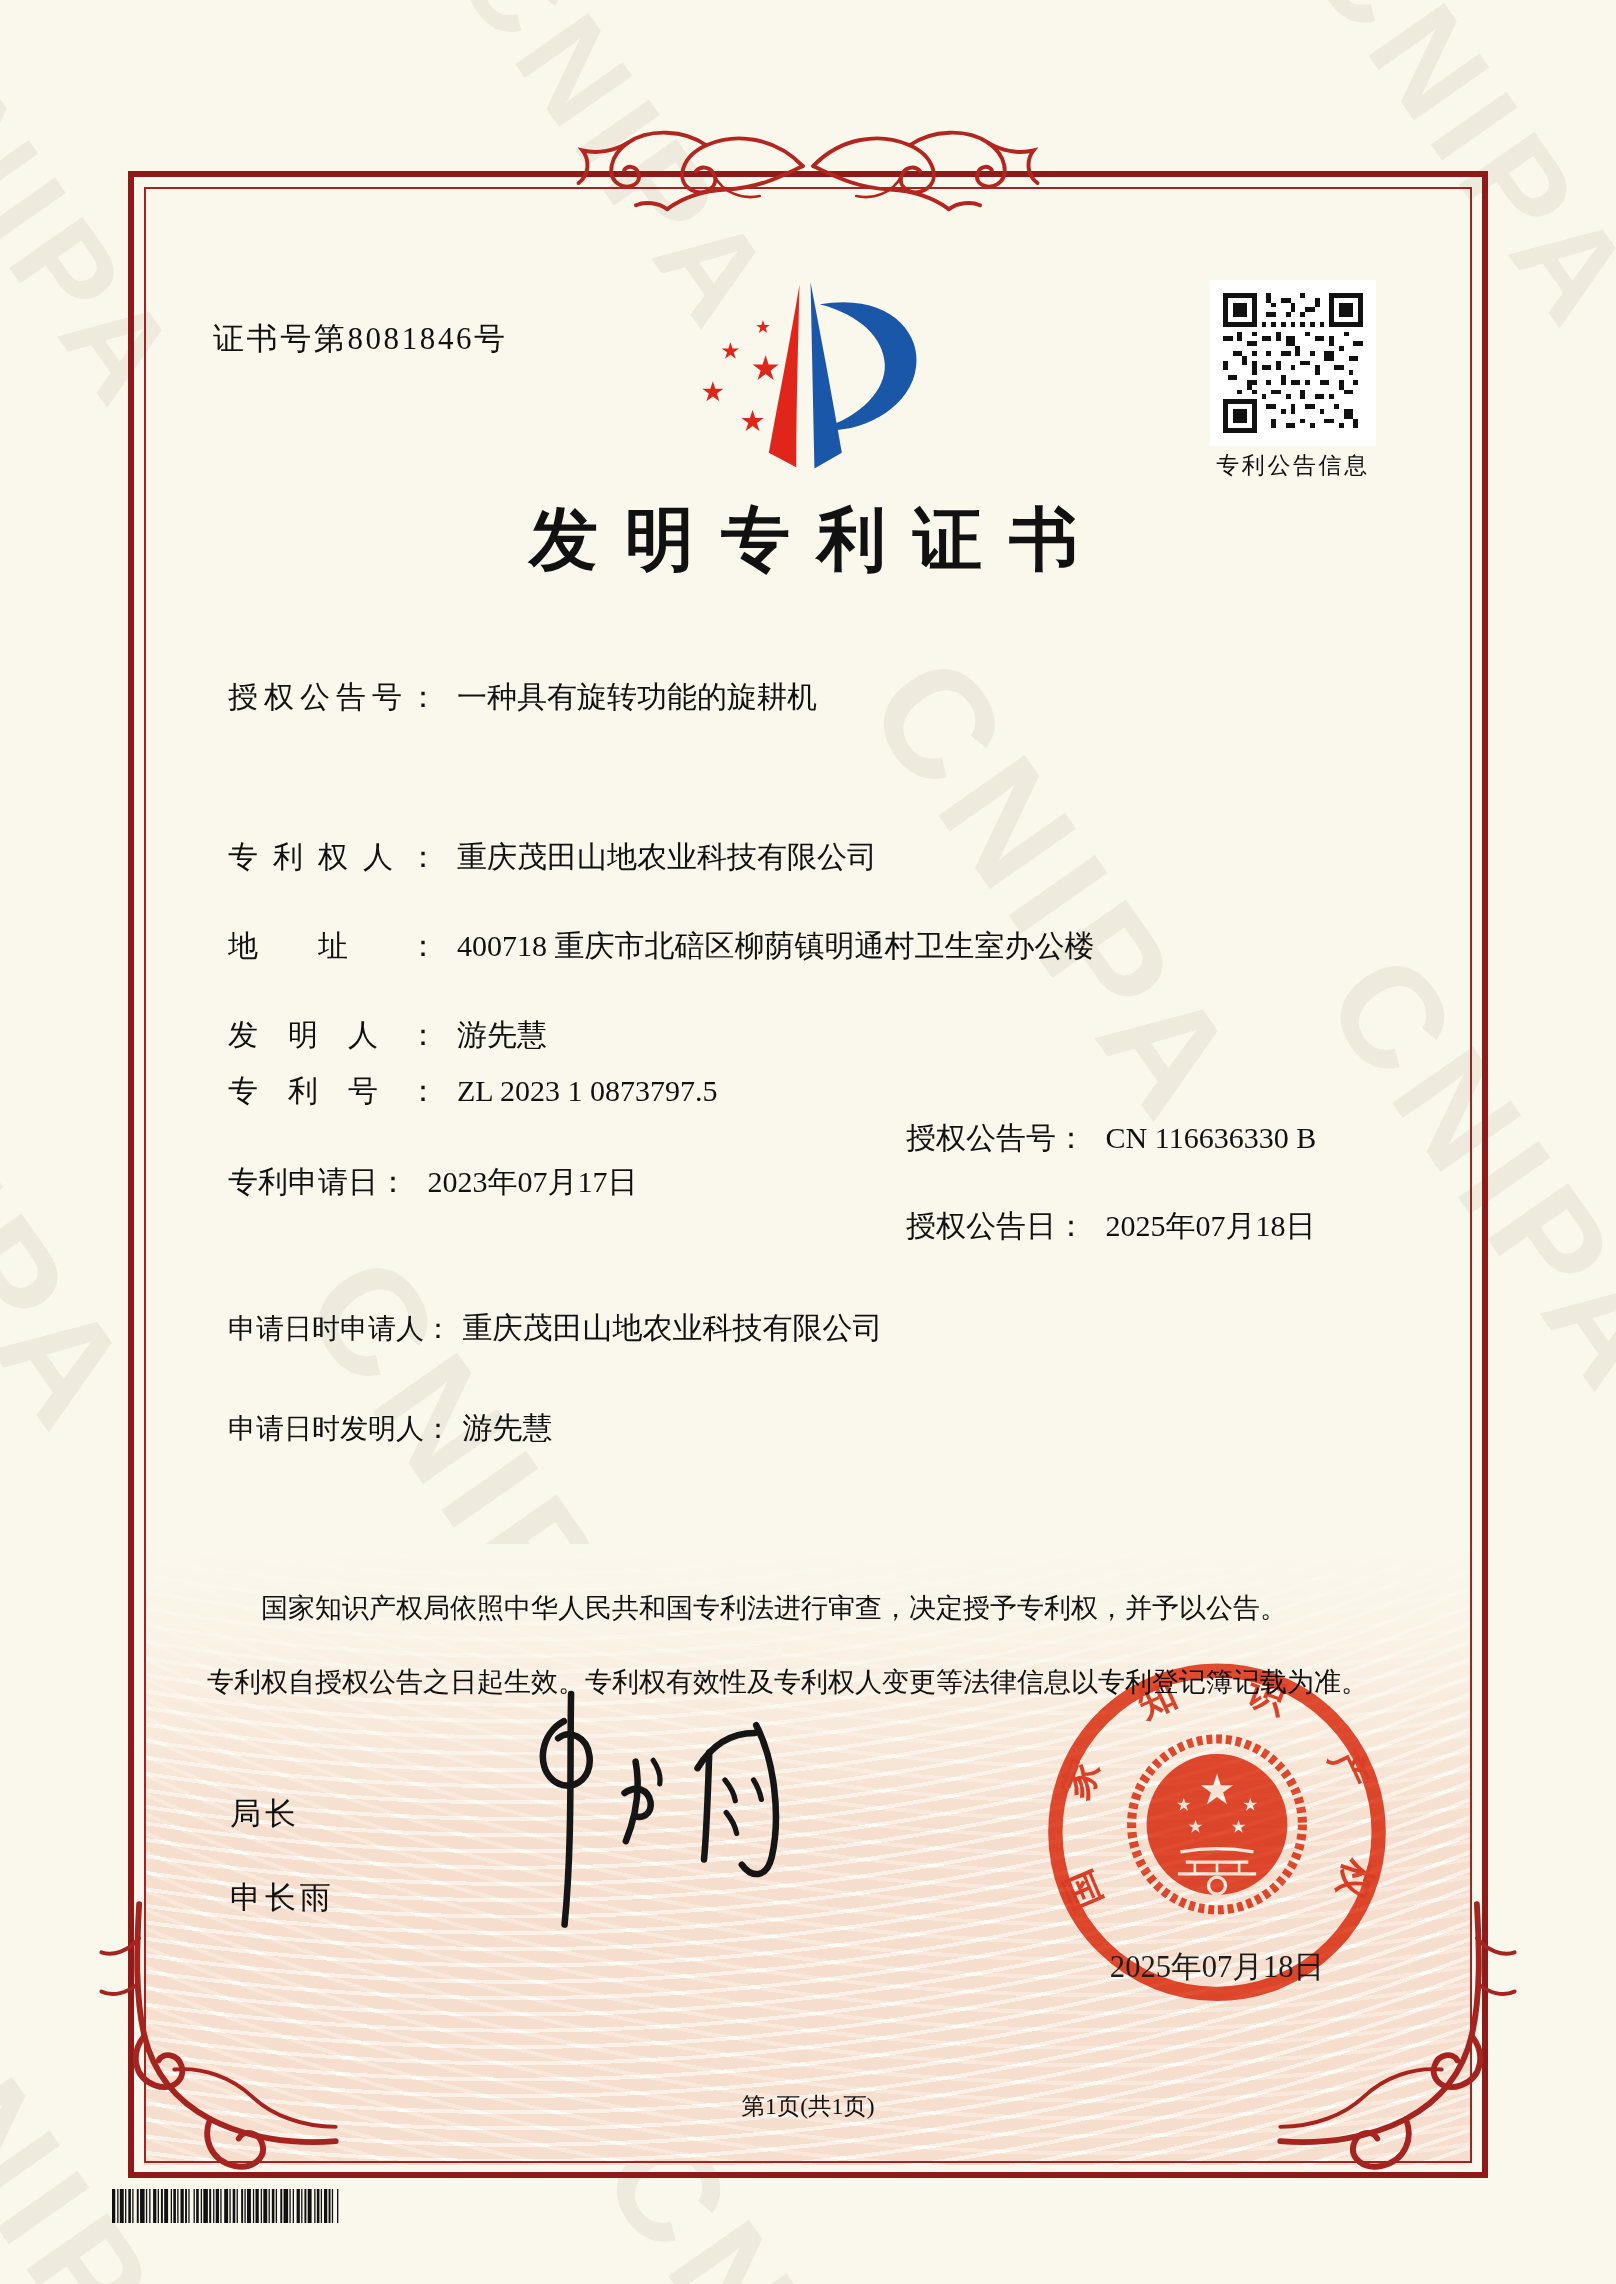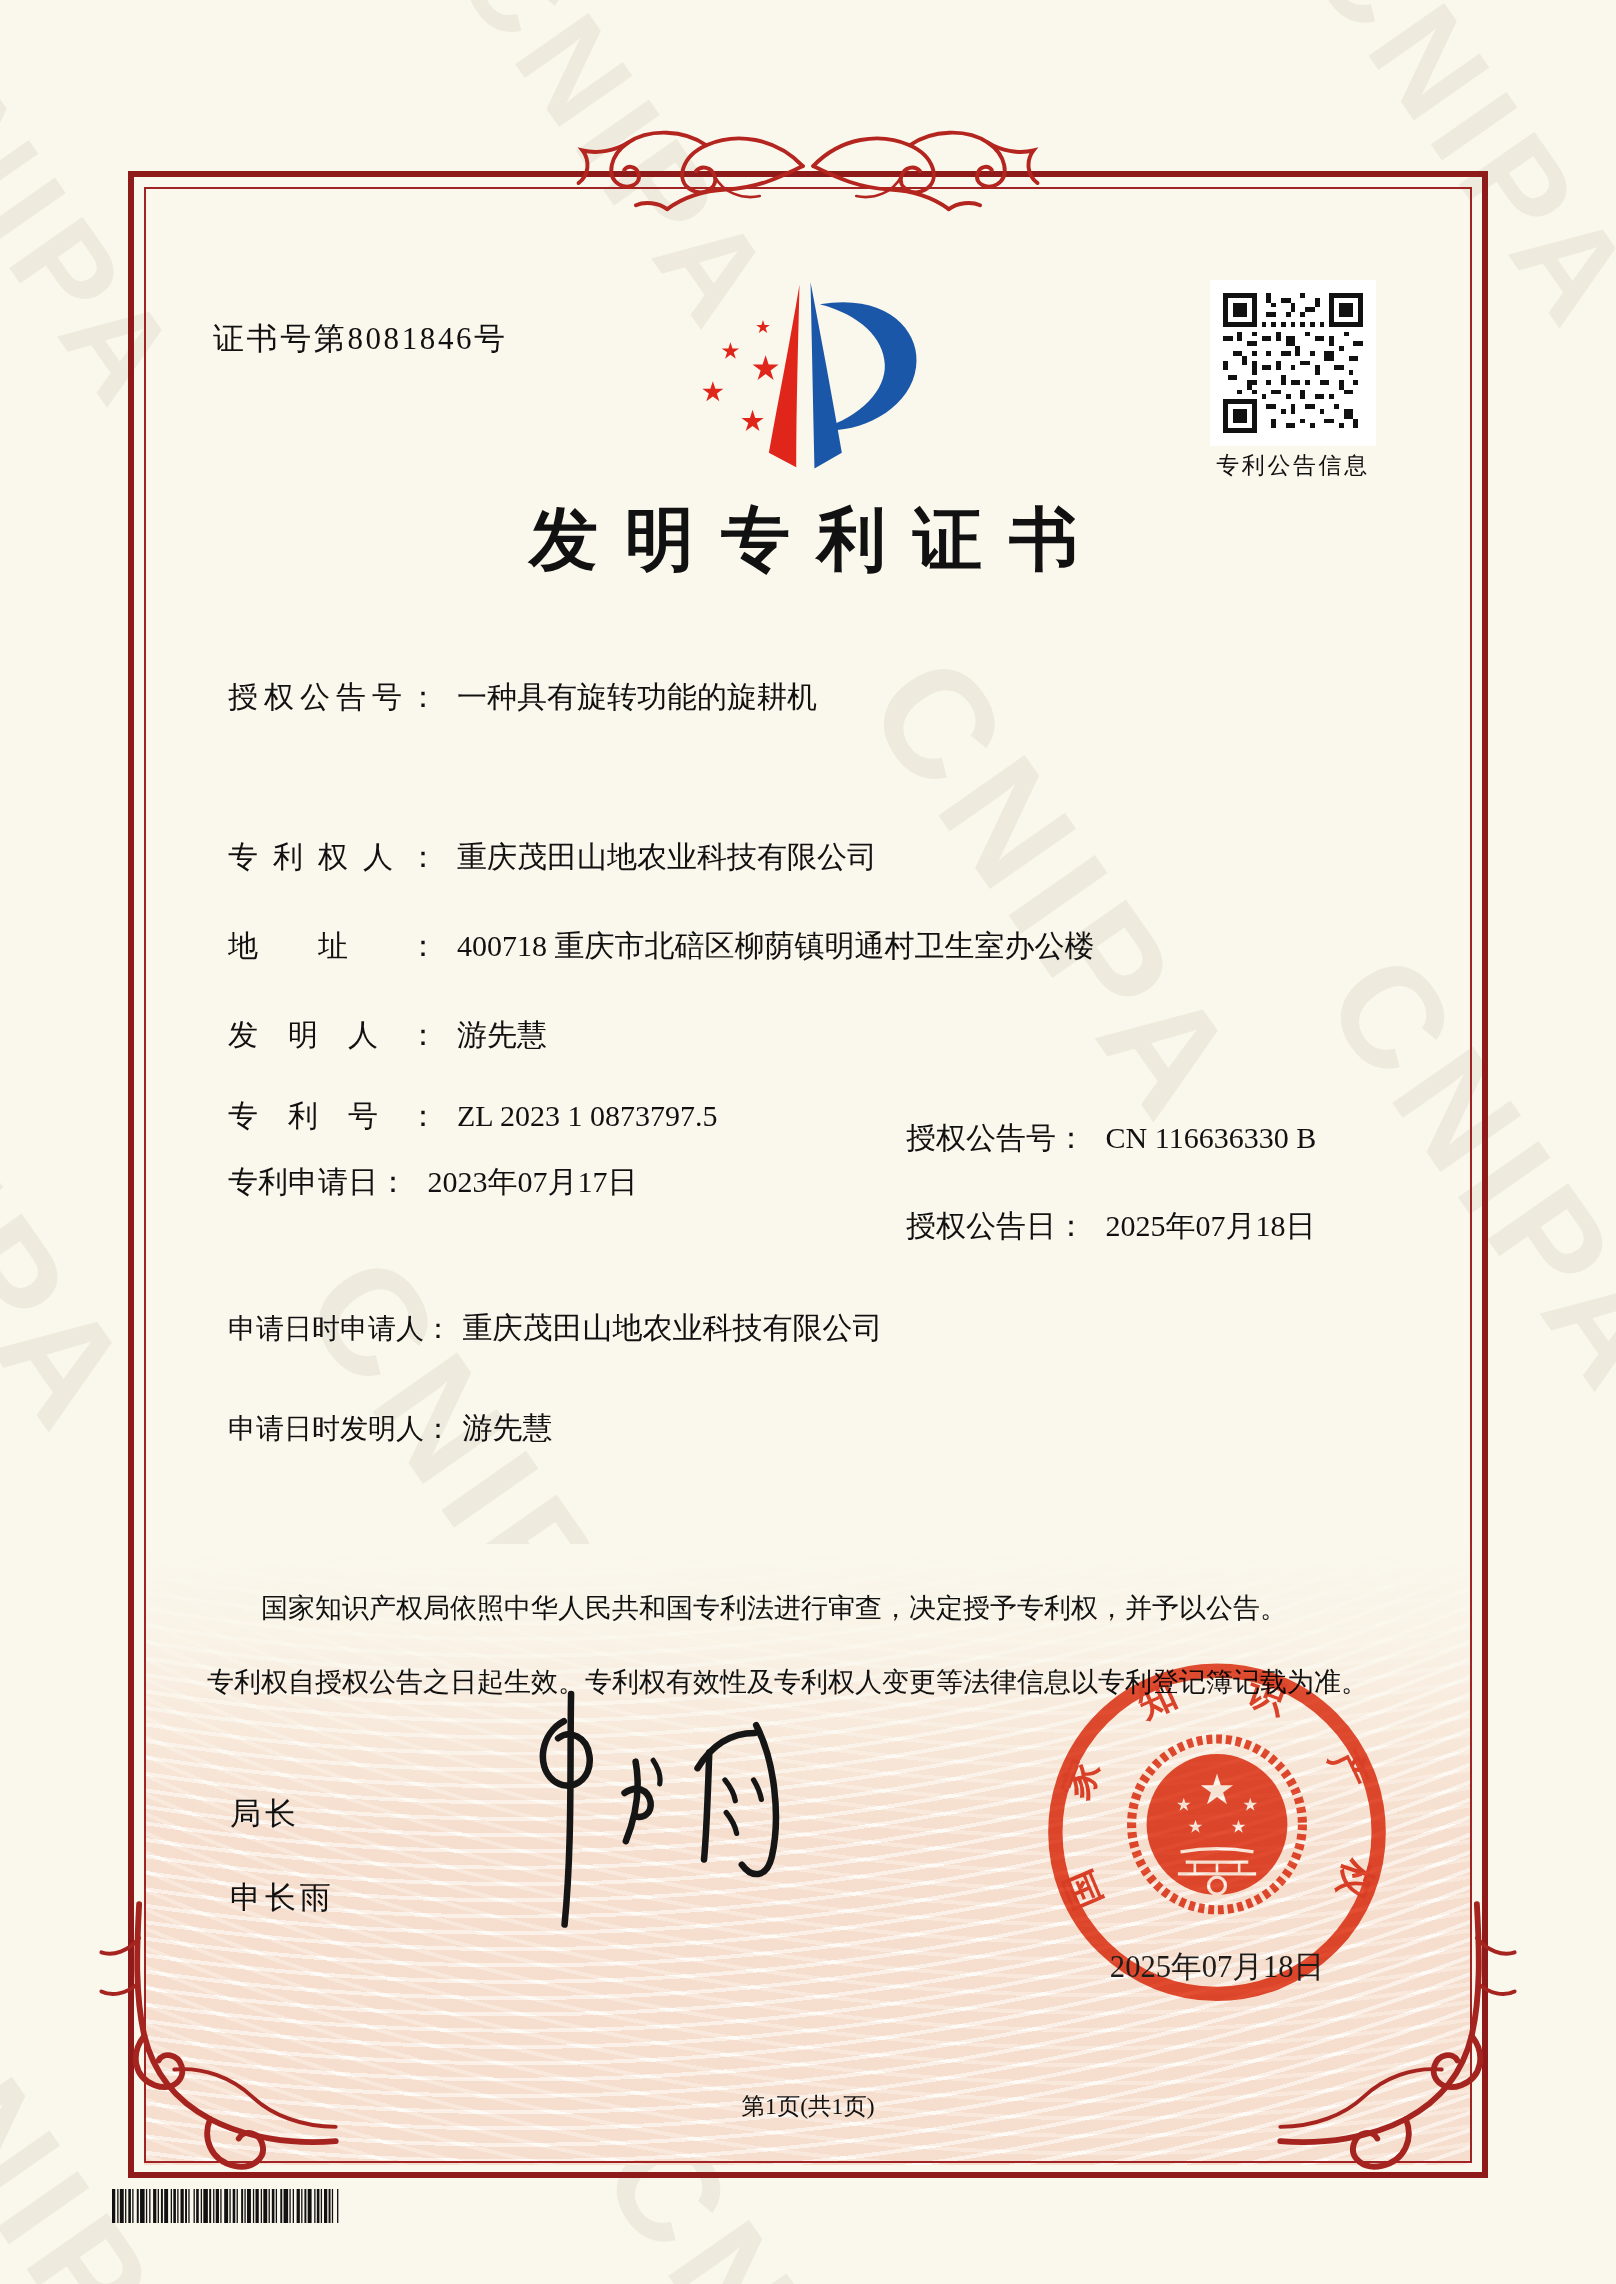--- a/index.html
+++ b/index.html
@@ -51,21 +51,21 @@
   
   .fld{position:absolute;font-size:30px;white-space:nowrap;z-index:5}
   .fld .lbl{display:inline-block;width:210px;text-align:justify;text-align-last:justify}
   .fld .val{margin-left:19px}
   .fld.r .lbl{width:auto;text-align:right;text-align-last:auto}
   .fld.r .val{margin-left:19.6px}
   .fld.w{font-size:28px}
   .fld.w .lbl{width:auto;text-align:left;text-align-last:auto}
   .fld.w .val{margin-left:10.4px;font-size:30px}
   .f0{left:228px;top:677px}.f1{left:228px;top:837px}.f2{left:228px;top:926px}
-  .f3{left:228px;top:1015px}.f4{left:228px;top:1096px}.f5{left:906px;top:1118px}
+  .f3{left:228px;top:1015px}.f4{left:228px;top:1071px}.f5{left:906px;top:1118px}
   .f6{left:228px;top:1162px}.f7{left:906px;top:1206px}
   .f8{left:228px;top:1308px}.f9{left:228px;top:1408px}
   
   .legal{position:absolute;font-size:27px;white-space:nowrap;z-index:5}
   .legal1{left:261px;top:1590px}.legal2{left:207px;top:1664px}
   
   .signoff{position:absolute;left:230px;z-index:5;
       font-family:"Liberation Sans","DejaVu Sans",sans-serif;font-weight:400;
       font-size:31px;letter-spacing:3.9px}
   .so-title{top:1793px}.so-name{top:1877px}

